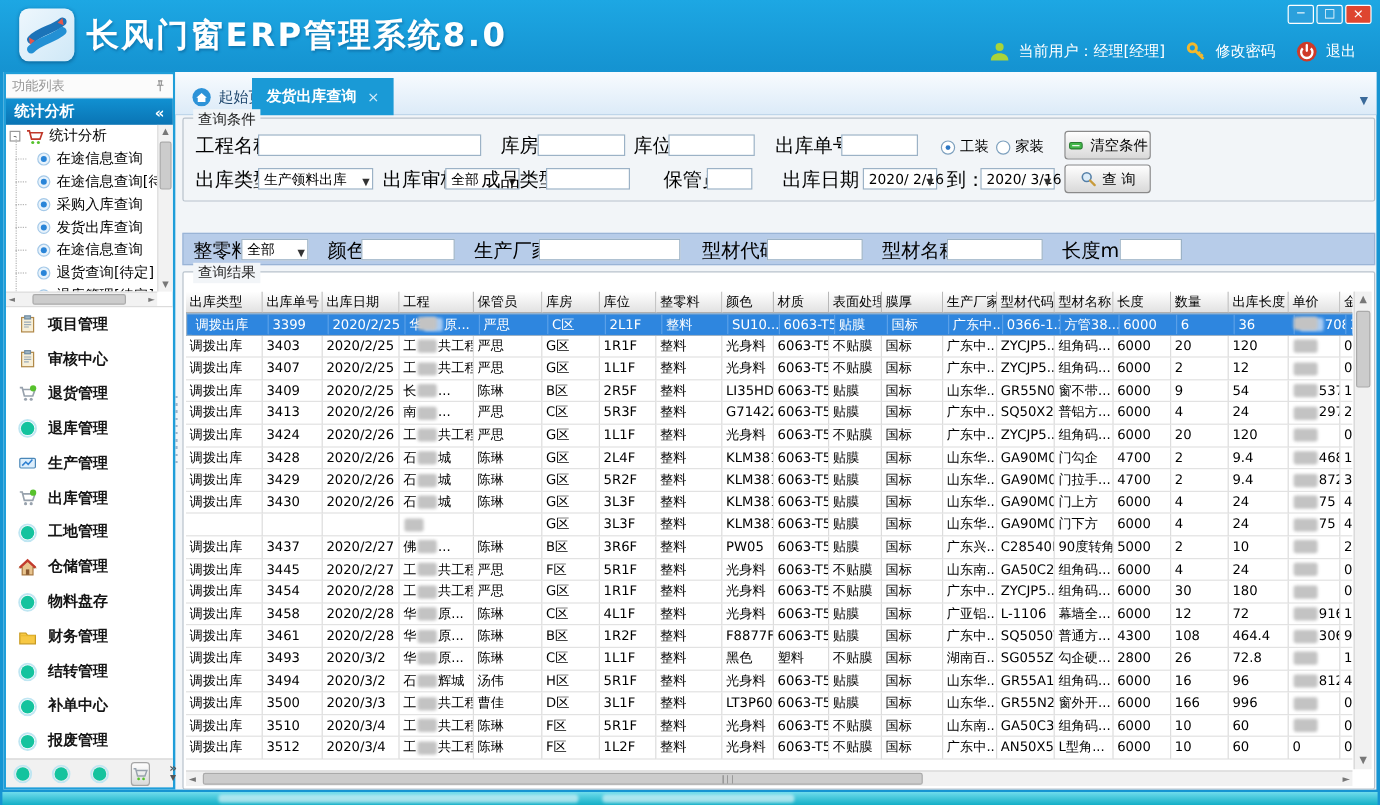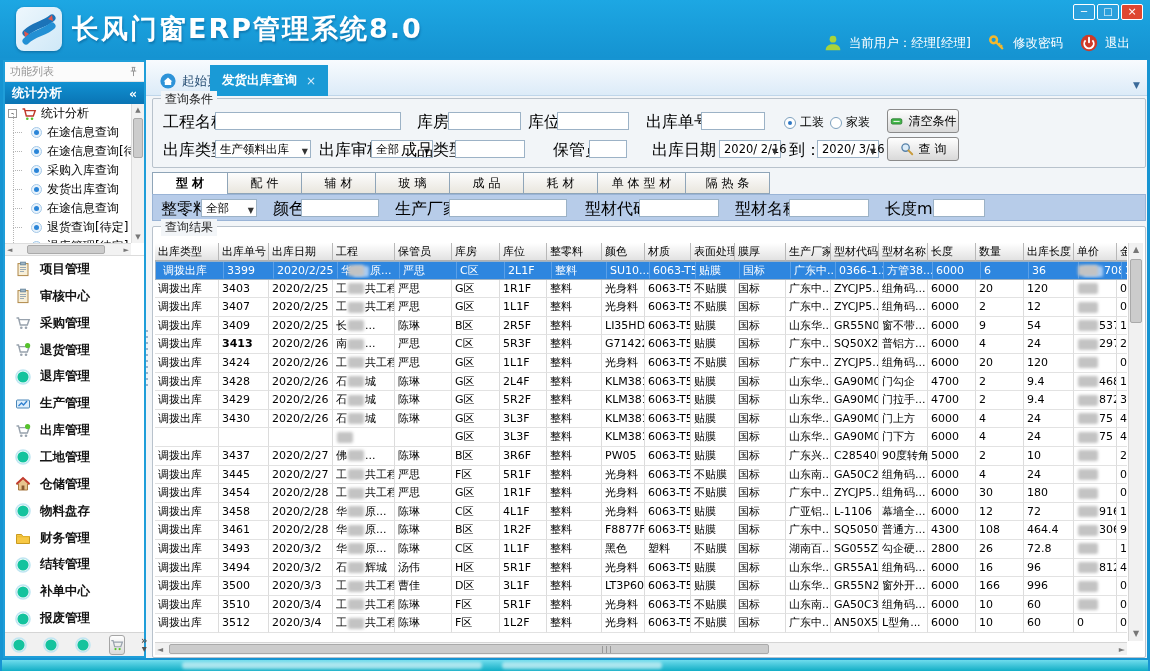--- a/index.html
+++ b/index.html
@@ -236,30 +236,20 @@
             </svg>
           </span>
           <span>审核中心</span>
         </div>
         <div class="mitem">
           <span class="ic">
             <svg viewBox="0 0 16 16">
               <path d="M1.5 3h2l1.8 7h7l1.9-5.4H4.3" fill="none" stroke="#98a2ad" stroke-width="1.4"></path>
               <circle cx="6.3" cy="12.7" r="1.3" fill="#98a2ad"></circle>
               <circle cx="11" cy="12.7" r="1.3" fill="#98a2ad"></circle>
-            </svg>
-          </span>
-          <span>采购管理</span>
-        </div>
-        <div class="mitem">
-          <span class="ic">
-            <svg viewBox="0 0 16 16">
-              <path d="M1.5 3h2l1.8 7h7l1.9-5.4H4.3" fill="none" stroke="#98a2ad" stroke-width="1.4"></path>
-              <circle cx="6.3" cy="12.7" r="1.3" fill="#98a2ad"></circle>
-              <circle cx="11" cy="12.7" r="1.3" fill="#98a2ad"></circle>
               <circle cx="12.6" cy="3.6" r="2.6" fill="#57c22d"></circle>
             </svg>
           </span>
           <span>退货管理</span>
         </div>
         <div class="mitem">
           <span class="ic">
             <svg viewBox="0 0 16 16">
               <circle cx="8" cy="8" r="5.6" fill="#14c39e"></circle>
               <circle cx="8" cy="8" r="7" fill="none" stroke="#bfe6f2" stroke-width="1.6"></circle>
@@ -448,30 +438,20 @@
       <span class="ic" style="width:14px;height:14px">
           <svg viewBox="0 0 16 16">
             <circle cx="6.4" cy="6.4" r="4.2" fill="#dcecf8" stroke="#5580a8" stroke-width="1.5"></circle>
             <path d="M9.6 9.6l4.4 4.4" stroke="#c89b3c" stroke-width="2.2" stroke-linecap="round"></path>
           </svg>
         </span>
       <span>查  询</span>
     </div>
   </div>
 
-  <div class="mattabs" id="mattabs">
-      <div class="mtab on" style="width: 76px;">型  材</div>
-      <div class="mtab" style="width: 74px;">配  件</div>
-      <div class="mtab" style="width: 74px;">辅  材</div>
-      <div class="mtab" style="width: 74px;">玻  璃</div>
-      <div class="mtab" style="width: 74px;">成  品</div>
-      <div class="mtab" style="width: 74px;">耗  材</div>
-      <div class="mtab" style="width: 88px;">单 体 型 材</div>
-      <div class="mtab" style="width: 84px;">隔 热 条</div>
-    </div>
   <div class="subfilter">
     <span class="lbl" style="left:8px">整零料</span>
     <span class="sel" style="left:48px;width:56px"><span>全部</span><span class="arr">▼</span></span>
     <span class="lbl" style="left:120px">颜色</span>
     <span class="inp" style="left:148px;width:78px"></span>
     <span class="lbl" style="left:242px">生产厂家</span>
     <span class="inp" style="left:296px;width:118px"></span>
     <span class="lbl" style="left:432px">型材代码</span>
     <span class="inp" style="left:486px;width:80px"></span>
     <span class="lbl" style="left:582px">型材名称</span>
@@ -610,21 +590,21 @@
           <div class="tcell" style="width: 48px;">GR55N02</div>
           <div class="tcell" style="width: 49px;">窗不带...</div>
           <div class="tcell" style="width: 48px;">6000</div>
           <div class="tcell" style="width: 48px;">9</div>
           <div class="tcell" style="width: 50px;">54</div>
           <div class="tcell" style="width: 43px;"><span class="blurb" style="width: 20px;"></span>537</div>
           <div class="tcell" style="width: 15px;">106</div>
         </div>
         <div class="trow">
           <div class="tcell" style="width: 64px;">调拨出库</div>
-          <div class="tcell" style="width: 50px; font-weight: bold;">3413</div>
+          <div class="tcell" style="width: 50px;">3413</div>
           <div class="tcell" style="width: 64px;">2020/2/26</div>
           <div class="tcell" style="width: 62px;">南<span class="blurb" style="width: 16px;"></span>...</div>
           <div class="tcell" style="width: 57px;">严思</div>
           <div class="tcell" style="width: 48px;">C区</div>
           <div class="tcell" style="width: 47px;">5R3F</div>
           <div class="tcell" style="width: 55px;">整料</div>
           <div class="tcell" style="width: 43px;">G71422</div>
           <div class="tcell" style="width: 46px;">6063-T5</div>
           <div class="tcell" style="width: 44px;">贴膜</div>
           <div class="tcell" style="width: 51px;">国标</div>

